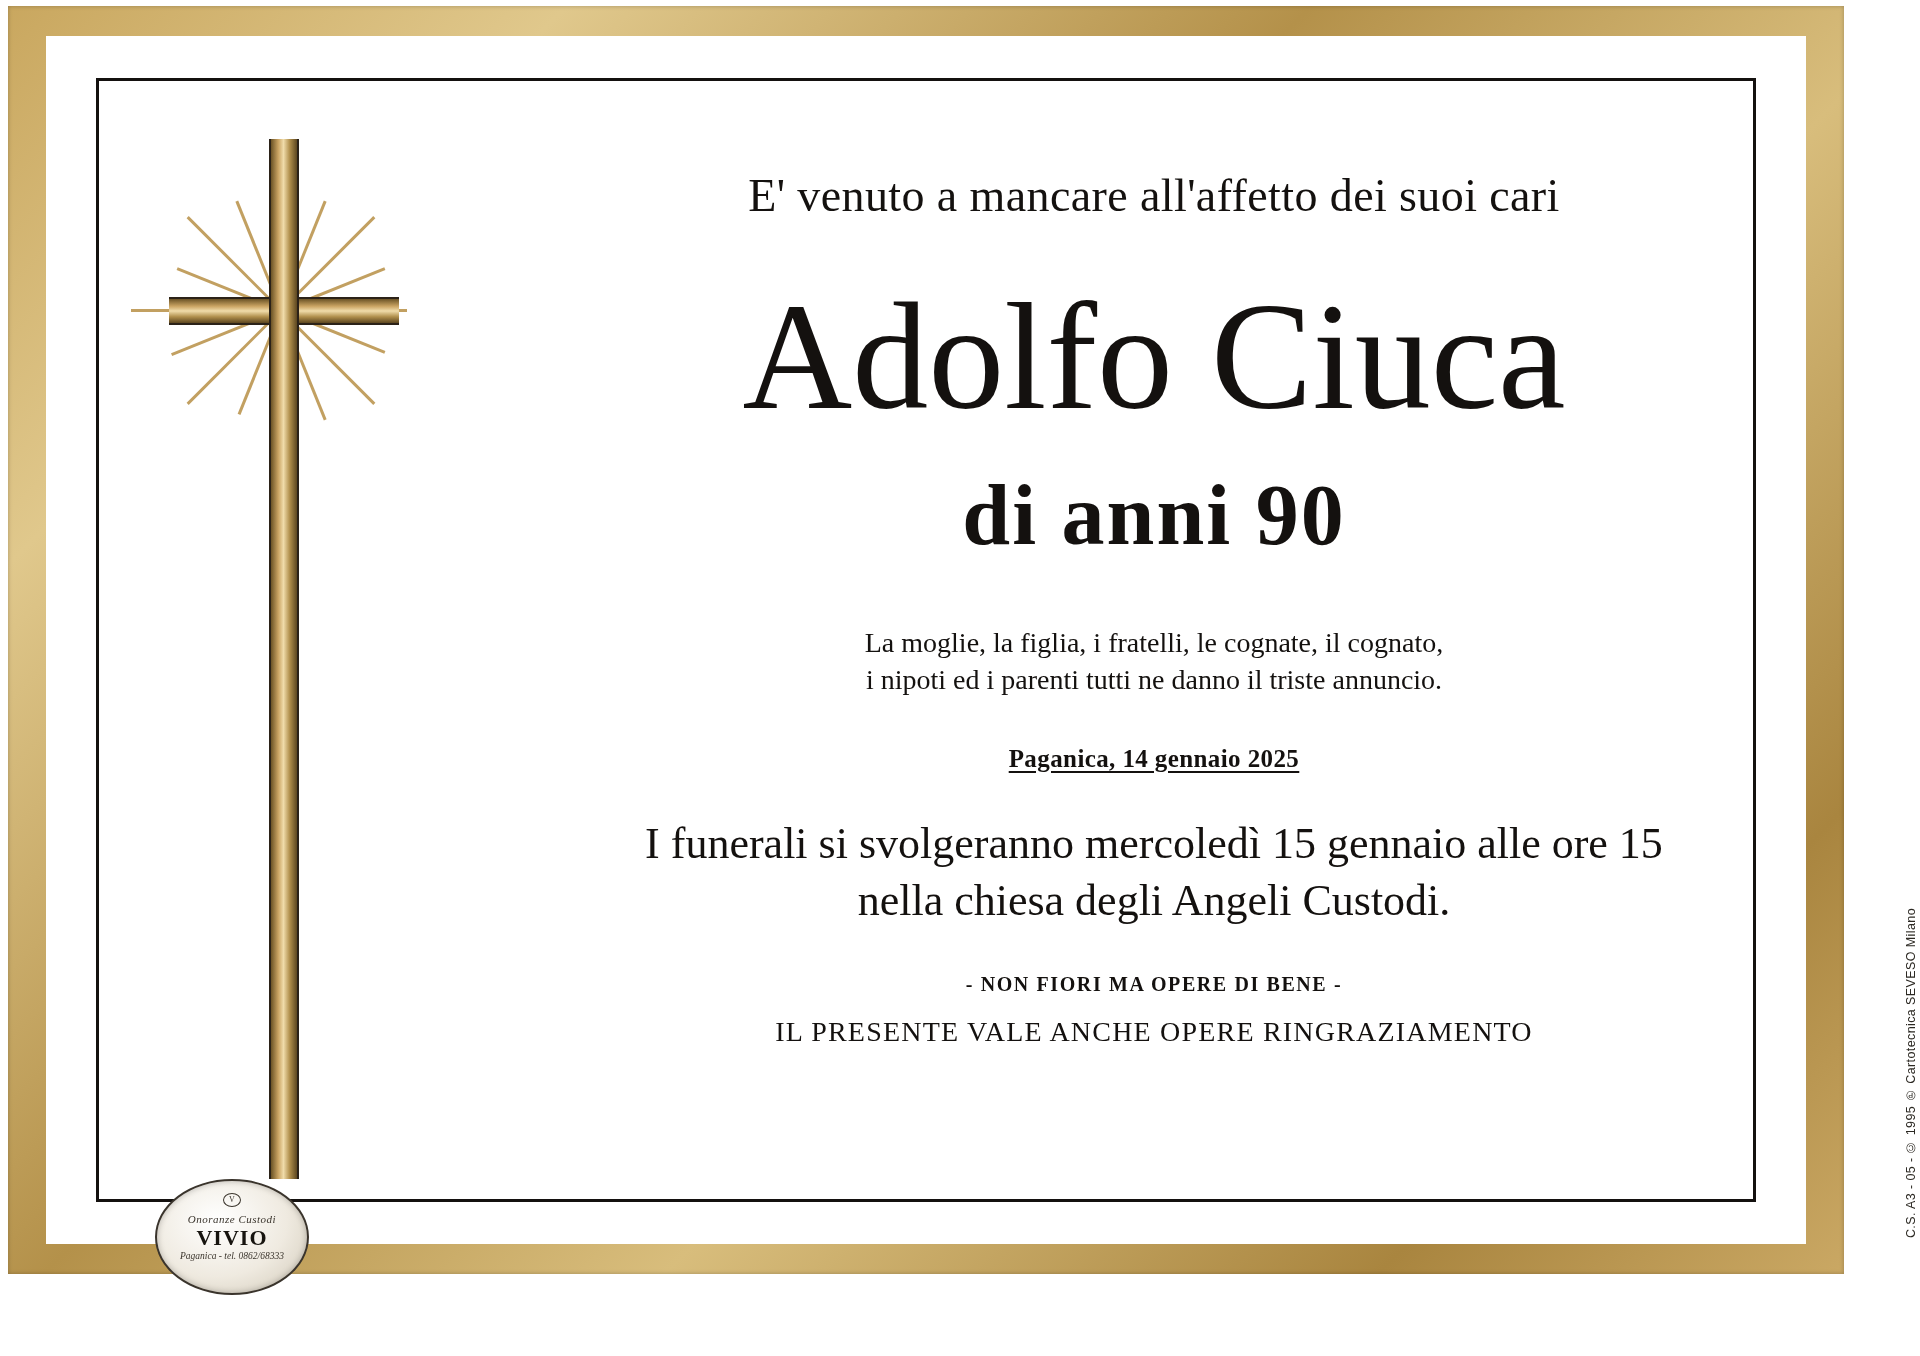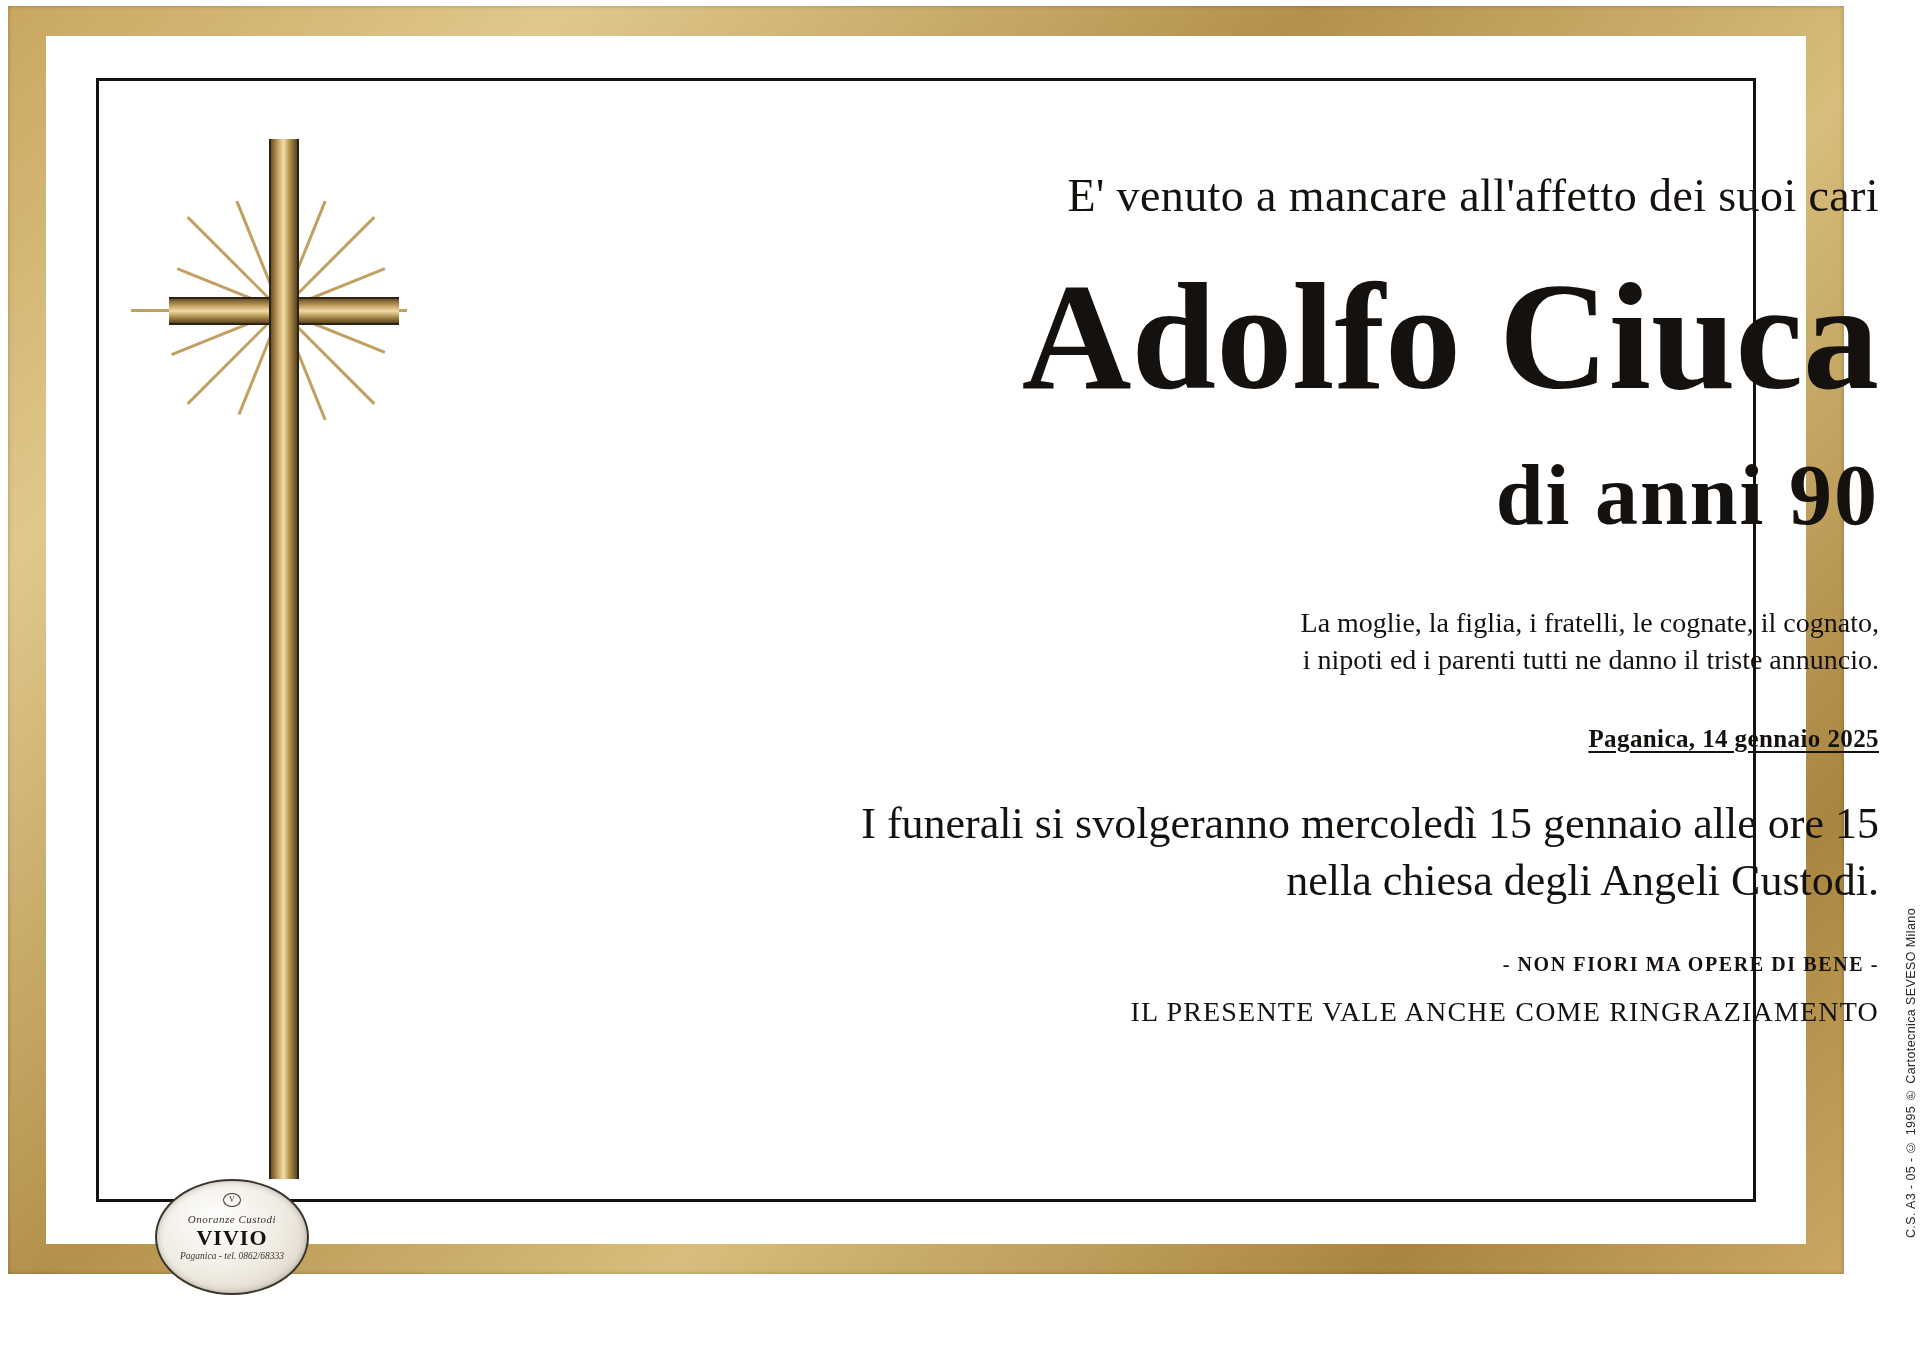--- a/index.html
+++ b/index.html
@@ -147,35 +147,35 @@
     text-align: center;
     color: #3a342c;
   }
 
   
   .content {
     position: absolute;
     left: 330px;
     top: 40px;
     width: 1450px;
-    text-align: right;
+    text-align: center;
     color: #14110f;
   }
   .line-top {
     font-size: 46px;
     letter-spacing: 0.4px;
     margin-top: 48px;
   }
   .deceased-name {
     font-family: "Liberation Serif", serif;
-    font-weight: bold;
+    font-weight: normal;
     font-size: 152px;
     line-height: 1.02;
     letter-spacing: 0px;
-    margin-top: 38px;
+    margin-top: 58px;
     white-space: nowrap;
   }
   .age {
     font-family: "Liberation Serif", serif;
     font-weight: bold;
     font-size: 86px;
     letter-spacing: 2px;
     margin-top: 30px;
   }
   .relatives {
@@ -271,21 +271,21 @@
             </div>
 
             <div class="place-date">Paganica, 14 gennaio 2025</div>
 
             <div class="funeral">
               <div>I funerali si svolgeranno mercoledì 15 gennaio alle ore 15</div>
               <div>nella chiesa degli Angeli Custodi.</div>
             </div>
 
             <div class="no-flowers">- NON FIORI MA OPERE DI BENE -</div>
-            <div class="thanks">IL PRESENTE  VALE ANCHE COME RINGRAZIAMENTO</div>
+            <div class="thanks">IL PRESENTE  VALE ANCHE OPERE RINGRAZIAMENTO</div>
           </div>
 
         </div>
       </div>
     </div>
   </div>
 
   <div class="sidemark">C.S. A3 - 05 - © 1995 ℗ Cartotecnica SEVESO Milano</div>
 
 </div>

